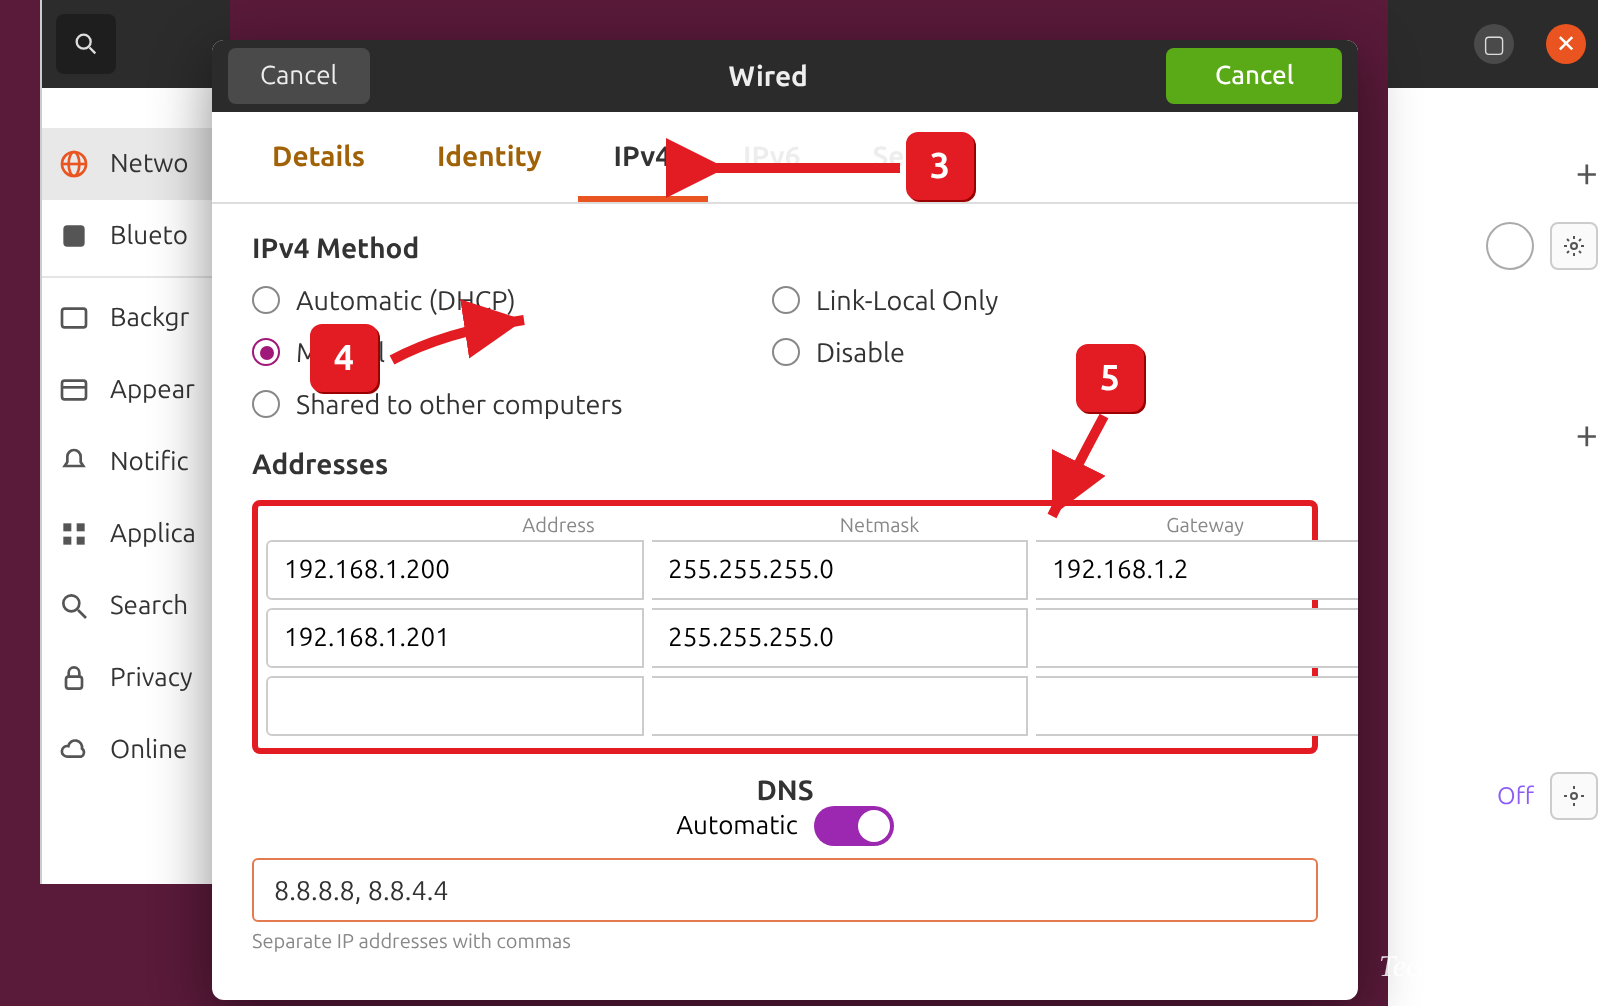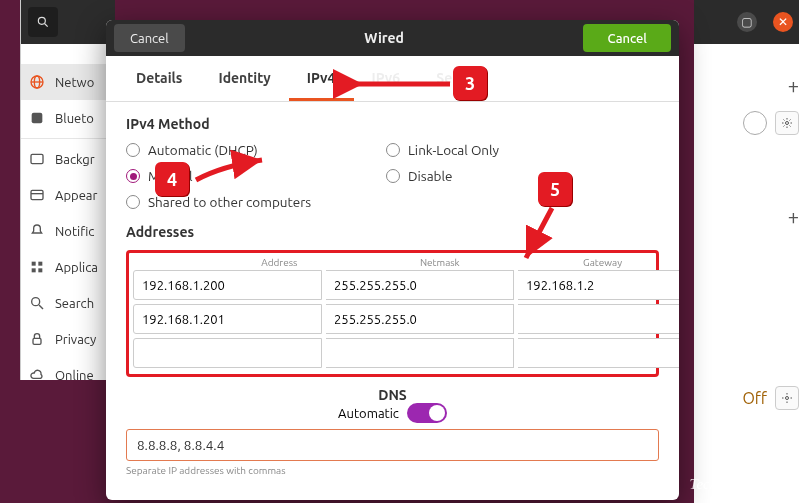--- a/index.html
+++ b/index.html
@@ -1,45 +1,45 @@
 <!DOCTYPE html>
 <html><head>
 <meta charset="utf-8">
 <style>
   * { box-sizing: border-box; margin: 0; padding: 0; font-family: Ubuntu, "Segoe UI", sans-serif; }
   body { width: 799px; height: 503px; background: #5a1a3a; overflow: hidden; position: relative; }
   
   
-  .sidebar { position: absolute; left: 20px; top: 0; width: 95px; height: 380px; background: #fff; border-left: 1px solid #ccc; }
+  .sidebar { position: absolute; left: 20px; top: 0; width: 95px; height: 442px; background: #fff; border-left: 1px solid #ccc; }
   .sidebar-search { width: 30px; height: 30px; margin: 7px; display: flex; align-items: center; justify-content: center; background: rgba(0,0,0,0.3); border-radius: 4px; }
   .sidebar-search svg { width: 14px; height: 14px; stroke: #ddd; fill: none; stroke-width: 2; }
   .side-item { display: flex; align-items: center; gap: 10px; padding: 10px 8px; font-size: 13px; color: #333; border-bottom: 0px solid transparent; }
   .side-item.sel { background: #e8e8e8; }
   .side-item svg { width: 16px; height: 16px; fill: #555; flex-shrink: 0; }
   .side-divider { border-top: 1px solid #e5e5e5; margin: 2px 0; }
   .sidebar-top { background: #2c2c2c; height: 44px; display:flex; align-items:center;}
   .side-list { padding-top: 20px;}
   .winbtn { width: 20px; height: 20px; border-radius: 50%; display:flex; align-items:center; justify-content:center; font-size:12px;}
   .winbtn.close { background: #e95420; color:#fff;}
   .plusrow { display:flex; justify-content:flex-end; padding: 30px 0 8px;}
   .plus { font-size: 20px; color: #555;}
   .togglerow { display:flex; gap:8px; align-items:center; justify-content:flex-end; padding-top: 6px;}
   .circ-toggle { width: 24px; height:24px; border:1px solid #aaa; border-radius:50%;}
   .gear-btn { width:24px; height:24px; border:1px solid #ccc; border-radius:4px; display:flex; align-items:center; justify-content:center; background:#fafafa;}
-  .offrow { display:flex; gap:8px; align-items:center; justify-content:flex-end; padding-top: 150px; font-size:16px; color:#a16207;text-align:right;}
+  .offrow { display:flex; gap:8px; align-items:center; justify-content:flex-end; padding-top: 150px; font-size:12px; color:#8b5cf6;text-align:right;}
 
   
   .dialog { position: absolute; left: 106px; top: 20px; width: 573px; height: 480px; background: #fff; box-shadow: 0 8px 30px rgba(0,0,0,0.45); border-radius: 6px; overflow: hidden; display:flex; flex-direction:column;}
   .titlebar { height: 36px; background: #2b2b2b; display: flex; align-items: center; padding: 0 8px; color: #eee; }
   .tb-btn { background: #4a4a4a; color: #eee; border: none; padding: 7px 16px; border-radius: 4px; font-size: 13px; }
   .tb-title { flex: 1; text-align: center; font-weight: 600; font-size: 14px; }
   .tb-apply { background: #5aaa18; color: #fff; border: none; padding: 7px 24px; border-radius: 4px; font-size: 13px; font-weight: 500; }
 
   .tabs { display: flex; gap: 0; border-bottom: 1px solid #ddd; padding: 0 12px; }
-  .tab { padding: 14px 18px 12px; font-size: 14px; color: #404040; font-weight: 600; border-bottom: 3px solid transparent; }
+  .tab { padding: 14px 18px 12px; font-size: 14px; color: #a16207; font-weight: 600; border-bottom: 3px solid transparent; }
   .tab.active { color: #333; border-bottom-color: #e95420; }
   .tab.dim { color: #bbb; }
 
   .content { padding: 14px 20px; overflow:auto; flex:1;}
   .section-h { font-weight: 700; font-size: 14px; color: #333; margin-bottom: 10px; }
 
   .method-grid { display: grid; grid-template-columns: 260px 200px; row-gap: 10px; margin-bottom: 14px; }
   .radio { display: flex; align-items: center; gap: 8px; font-size: 13.5px; color: #333; }
   .radio-dot { width: 14px; height: 14px; border: 1.5px solid #888; border-radius: 50%; display:inline-flex; align-items:center; justify-content:center; flex-shrink:0;}
   .radio-dot.on { border-color: #a0187a; }

